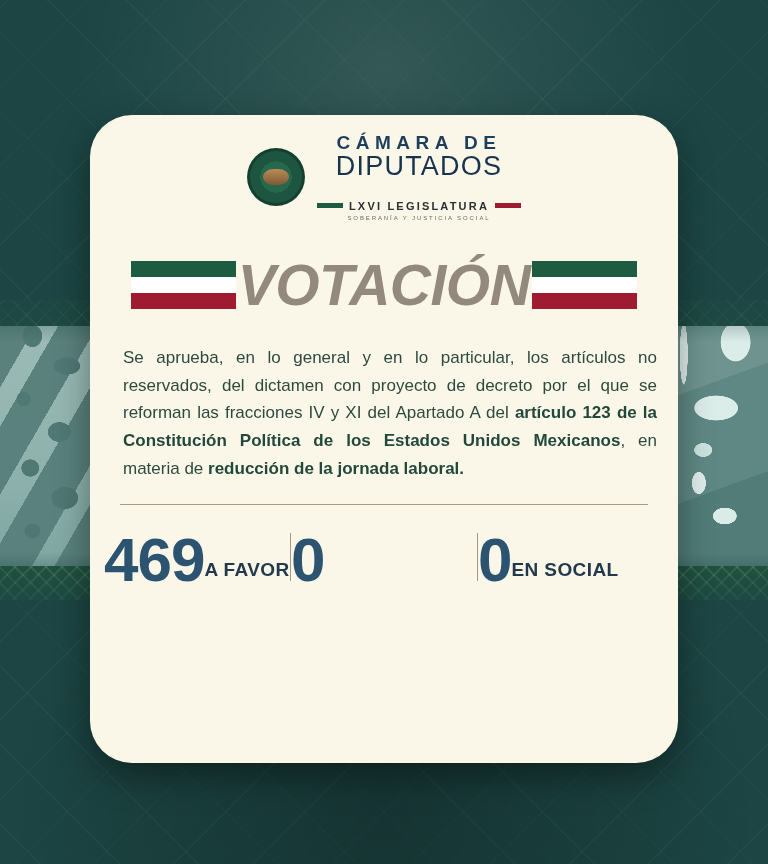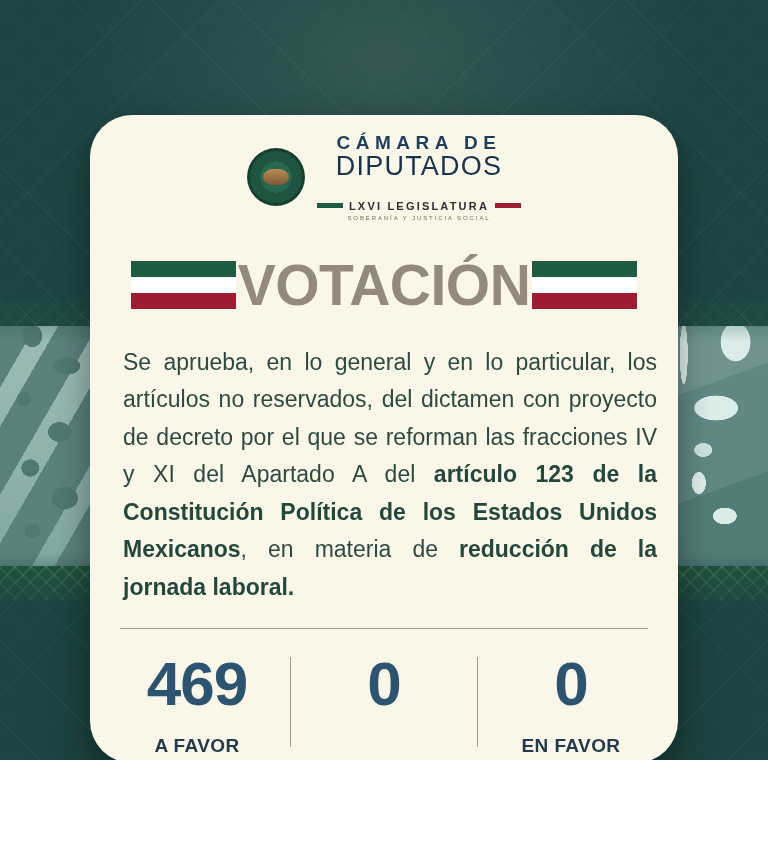--- a/index.html
+++ b/index.html
@@ -6,21 +6,21 @@
 
   html, body {
     width:768px; height:864px;
     overflow:hidden;
     font-family:"Liberation Sans", sans-serif;
   }
 
   
   #stage {
     position:relative;
-    width:768px; height:760px;
+    width:768px; height:864px;
     background:#1c4543;
     overflow:hidden;
   }
 
   
   #bg-texture {
     position:absolute; inset:0;
     background-color:#1c4543;
     background-image:
       repeating-linear-gradient(45deg, rgba(255,255,255,0.035) 0 1px, transparent 1px 28px),
@@ -154,59 +154,60 @@
   #logo-l4 {
     font-size:6px; letter-spacing:1.9px; color:#6d6a60;
     margin-top:3px;
   }
 
   
   #title-row {
     display:flex; align-items:center; justify-content:center;
     gap:2px;
     margin-top:36px;
+    font-style:italic;
   }
   .flag { width:105px; height:48px; flex:0 0 105px; display:flex; flex-direction:column; }
   .flag i { display:block; height:33.33%; }
   .flag .g { background:#1d5c41; }
   .flag .w { background:#ffffff; }
   .flag .r { background:#9e1b32; }
 
   #title {
     font-size:57px; font-weight:bold;
     letter-spacing:-0.5px;
     color:#93897d;
     line-height:1;
     white-space:nowrap;
   }
 
   
   #body-text {
     margin:30px 21px 0 33px;
-    font-size:23px;
+    font-size:17px;
     line-height:1.63;
     color:#2c4a3f;
     text-align:justify;
     text-justify:inter-word;
   }
   #body-text b { font-weight:bold; color:#22483c; }
 
   
   #divider {
     height:1px; margin:22px 30px 0 30px;
     background:#a49a85;
   }
 
   
   #results {
     display:flex; align-items:stretch;
     margin-top:24px;
     padding:0 14px;
   }
-  .result { flex:1 1 0; display:flex; flex-direction:column; align-items:center; }
+  .result { flex:1 1 0; display:flex; flex-direction:row; align-items:center; }
   .result .num {
     font-size:62px; font-weight:bold; line-height:1;
     color:#2c5470; letter-spacing:-1px;
   }
   .result .lbl {
     margin-top:20px;
     font-size:19px; font-weight:bold; letter-spacing:.4px;
     color:#233a4d;
     white-space:nowrap;
   }
@@ -274,18 +275,18 @@
         <div class="num">469</div>
         <div class="lbl">A FAVOR</div>
       </div>
       <div class="vsep"></div>
       <div class="result">
         <div class="num">0</div>
       </div>
       <div class="vsep"></div>
       <div class="result">
         <div class="num">0</div>
-        <div class="lbl">EN FAVOR</div>
+        <div class="lbl">EN SOCIAL</div>
       </div>
     </div>
 
   </div>
 </div>
 
 </body></html>

